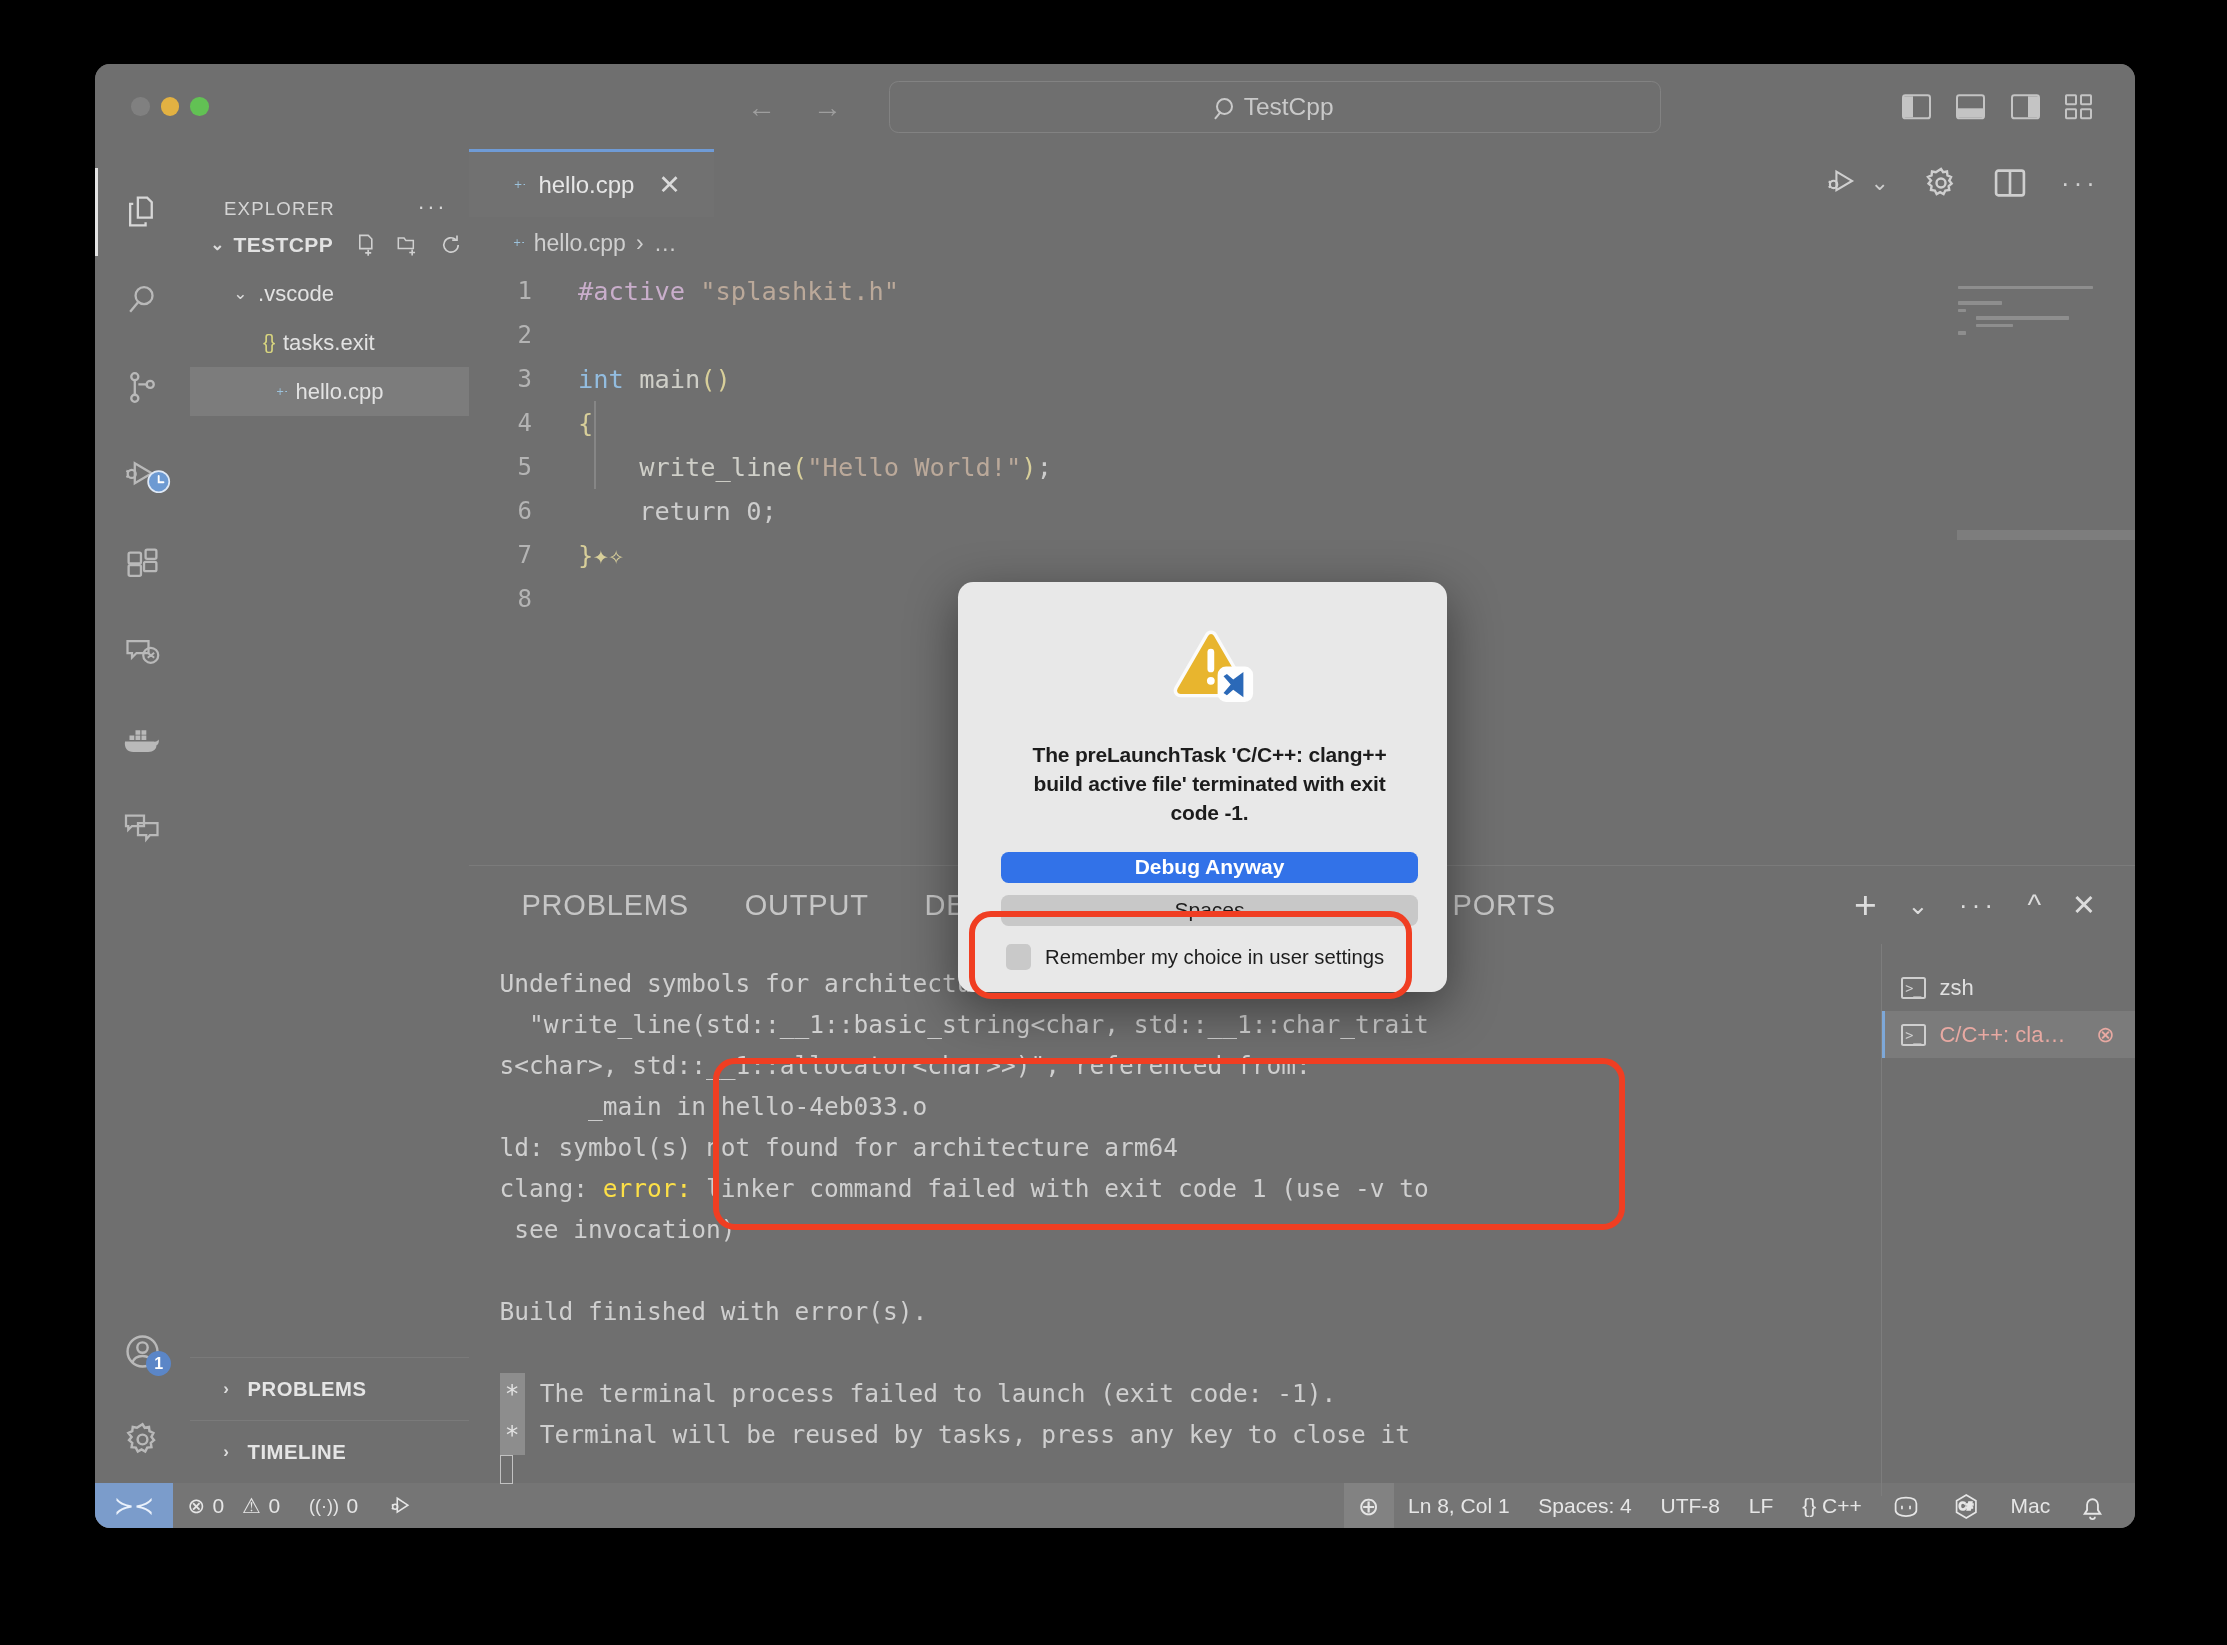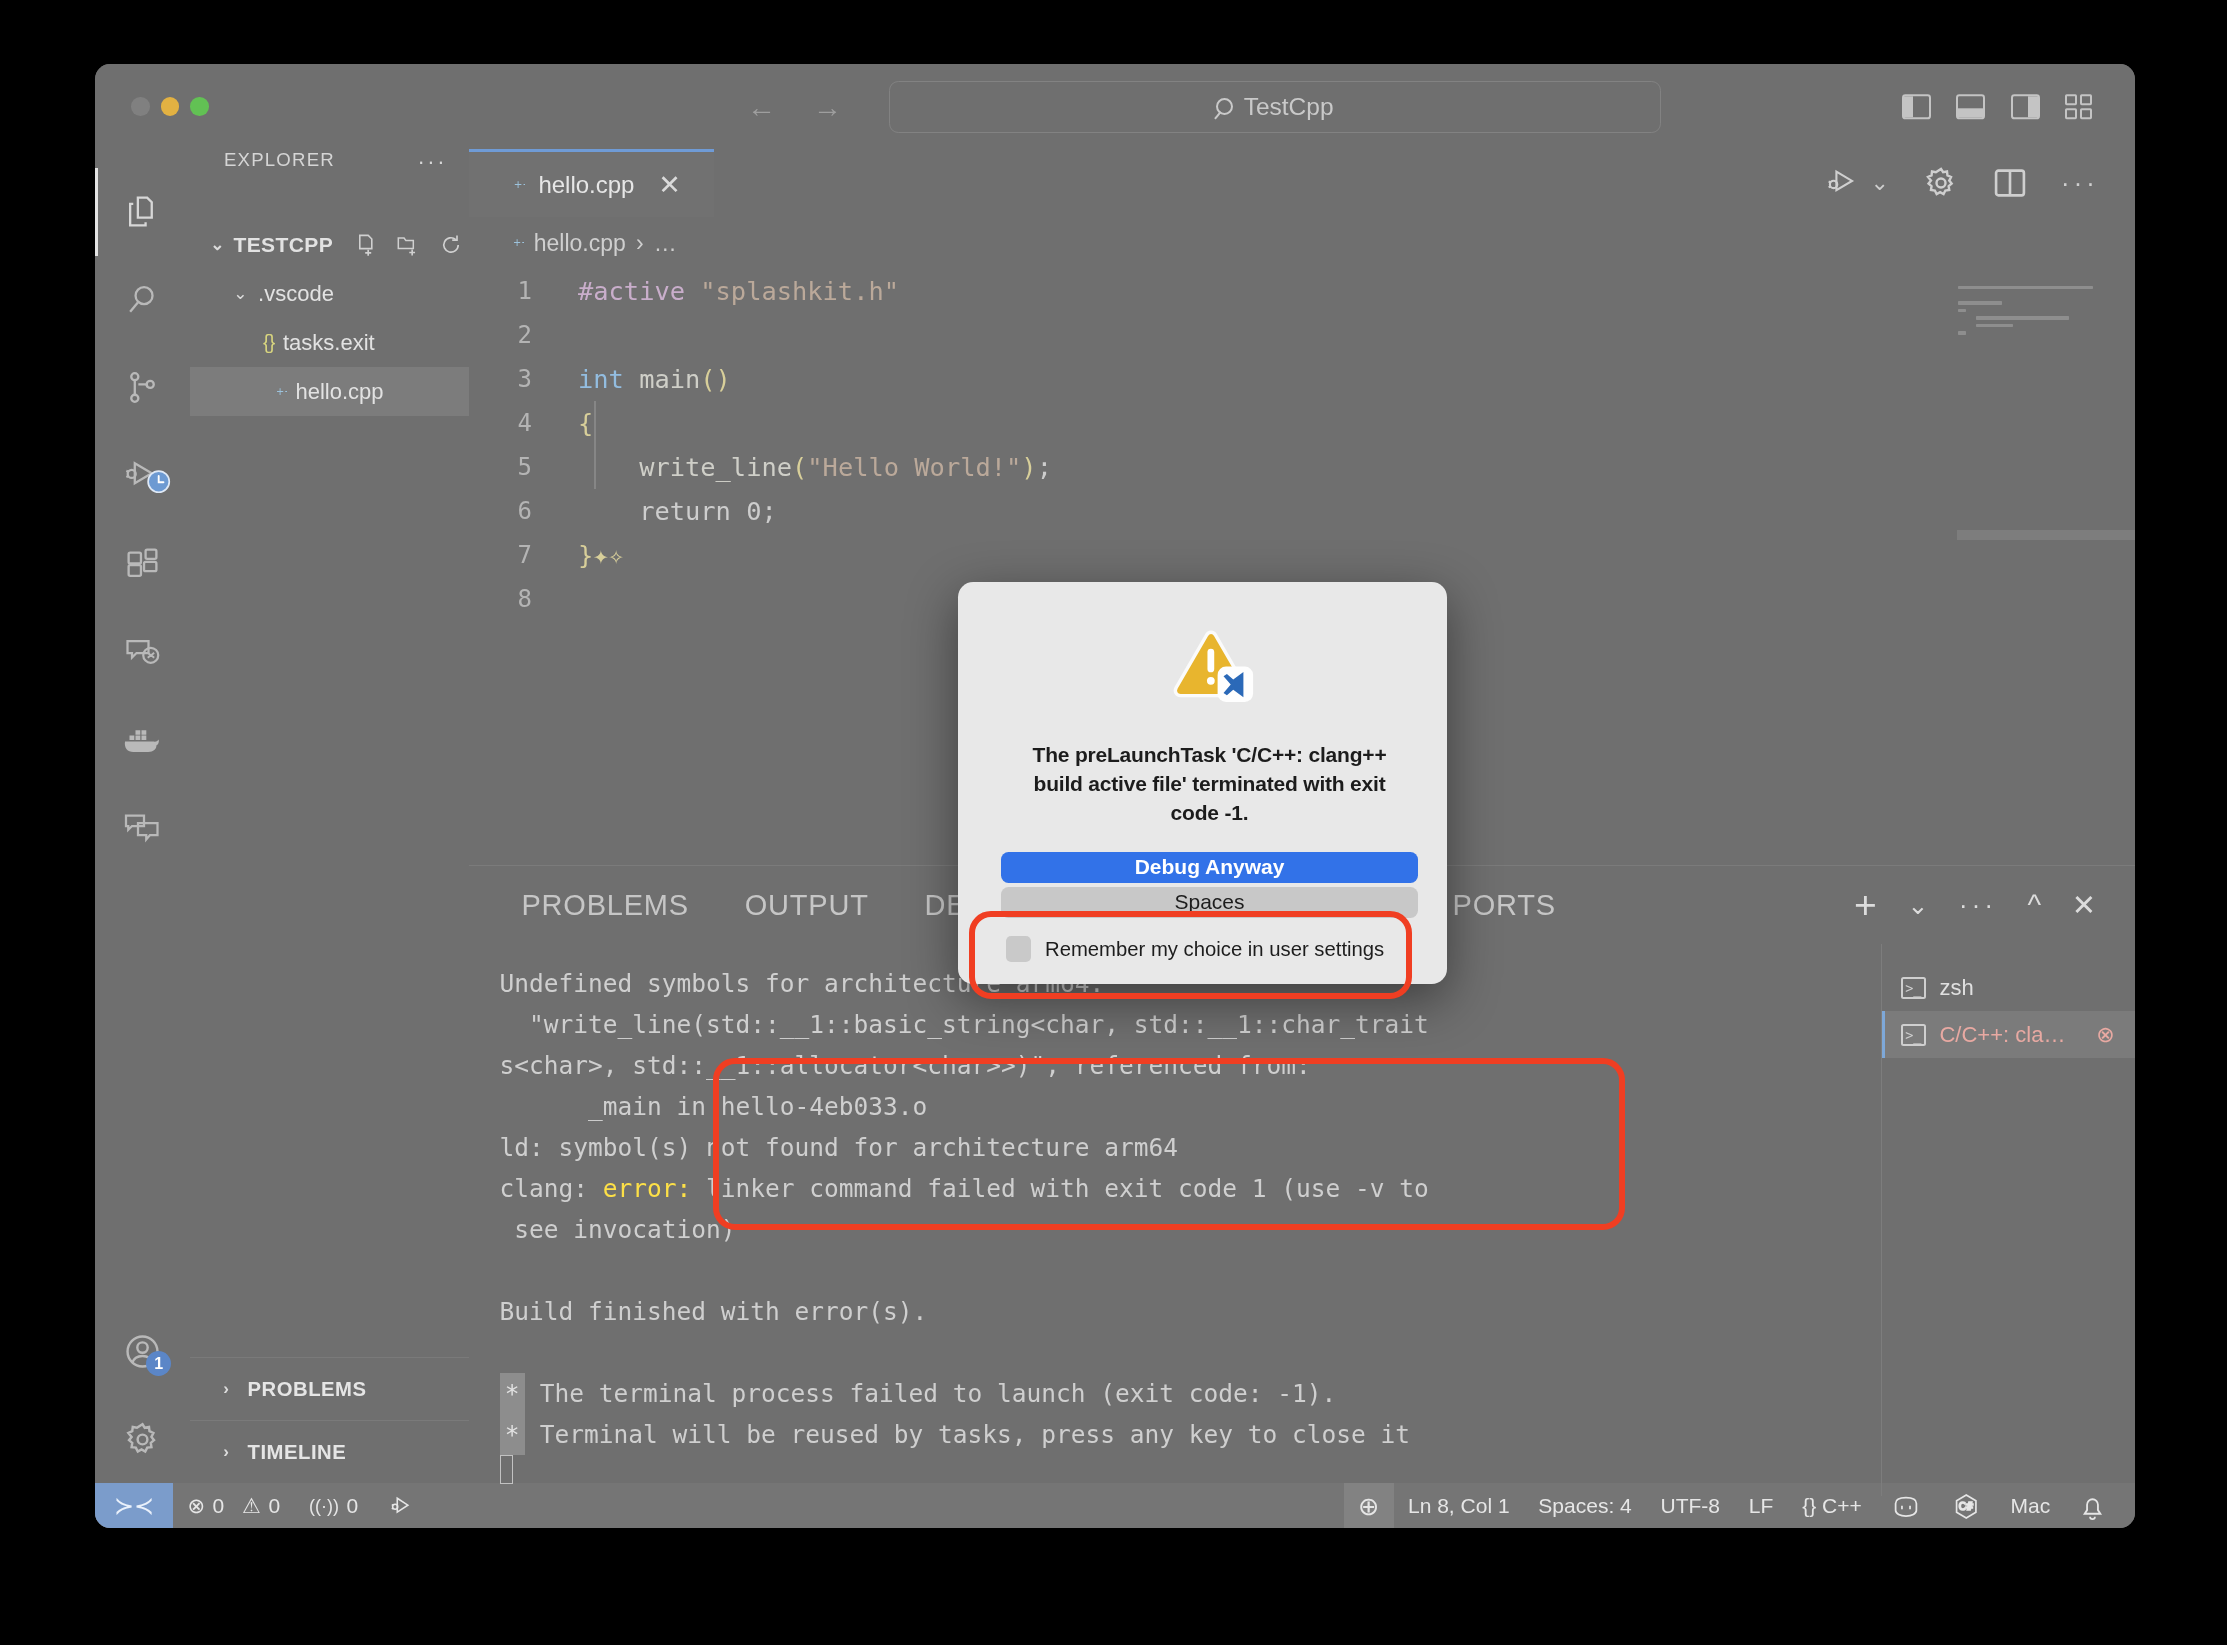--- a/index.html
+++ b/index.html
@@ -84,21 +84,21 @@
     position:absolute; right: 18.6px; bottom: 18.6px;
     background:#5b86c7; color:#fff; font-size:16px;
     min-width:25.4px; height:25.4px; border-radius:12.7px;
     display:flex;align-items:center;justify-content:center; font-weight:600;
   }
   .act-spacer { flex: 1; }
 
   
   #sidebar { width: 279px; background: #6f6f6f; position: relative; display:flex; flex-direction:column;}
   #sb-header {
-    height: 71px; display:flex; align-items:flex-start; justify-content:space-between;
+    height: 71px; display:flex; align-items:flex-end; justify-content:space-between;
     padding: 0 22px 0 34px;
     color:#d5d5d5; font-size: 18.6px; letter-spacing: 1.2px;
   }
   #sb-header .dots { letter-spacing:2.5px; font-size:22px; color:#d7d7d7;}
   .tree-row { display:flex; align-items:center; height: 49px; padding-left: 20.3px; color:#e2e2e2; font-size:22px; gap:8.5px;}
   .tree-row.root { font-weight: bold; font-size:21px; letter-spacing:0.4px;}
   .tree-row.selected { background: #7c7c7c; }
   .chev { width:18.6px; color:#dcdcdc; font-size: 17px; display:inline-block; text-align:center;}
   .root-actions { display:flex; gap:17px; margin-left: 13.5px; align-items:center;}
   .json-ico { color:#d9d67f; font-size:19.5px; letter-spacing:-0.8px;}
@@ -199,21 +199,21 @@
     text-align:center;
     z-index: 50;
   }
   #dlg-icon { width: 102px; height: 93px; margin: 13.5px auto 22px; position:relative;}
   #dlg-title {
     color:#1c1c1c; font-weight: bold; font-size: 21px; line-height: 29px;
     margin: 0 8.5px 25.4px; letter-spacing:-0.2px;
   }
   .dlg-btn {
     height: 31px; border-radius: 7.6px; display:flex; align-items:center; justify-content:center;
-    font-size: 21px; margin-bottom: 4px;
+    font-size: 21px; margin-bottom: 12px;
   }
   #btn-debug { background:#3272e8; color:#fff; font-weight:bold; }
   #btn-show, #btn-abort { background:#c8c8c8; color:#1d1d1d; }
   #dlg-remember { display:flex; align-items:center; gap:13.5px; margin-top: 18.6px; padding-left: 5.1px;}
   #dlg-check { width: 25.4px; height:25.4px; border-radius:5.1px; background:#c9c9c9; }
   #dlg-remember span { color:#1d1d1d; font-size:20.3px;}
 
   
   .annot { position:absolute; border: 6px solid #f03e22; border-radius: 22px; z-index: 60; pointer-events:none;}
   #annot-buttons { left: 874px; top: 847px; width: 443px; height: 88px; }

